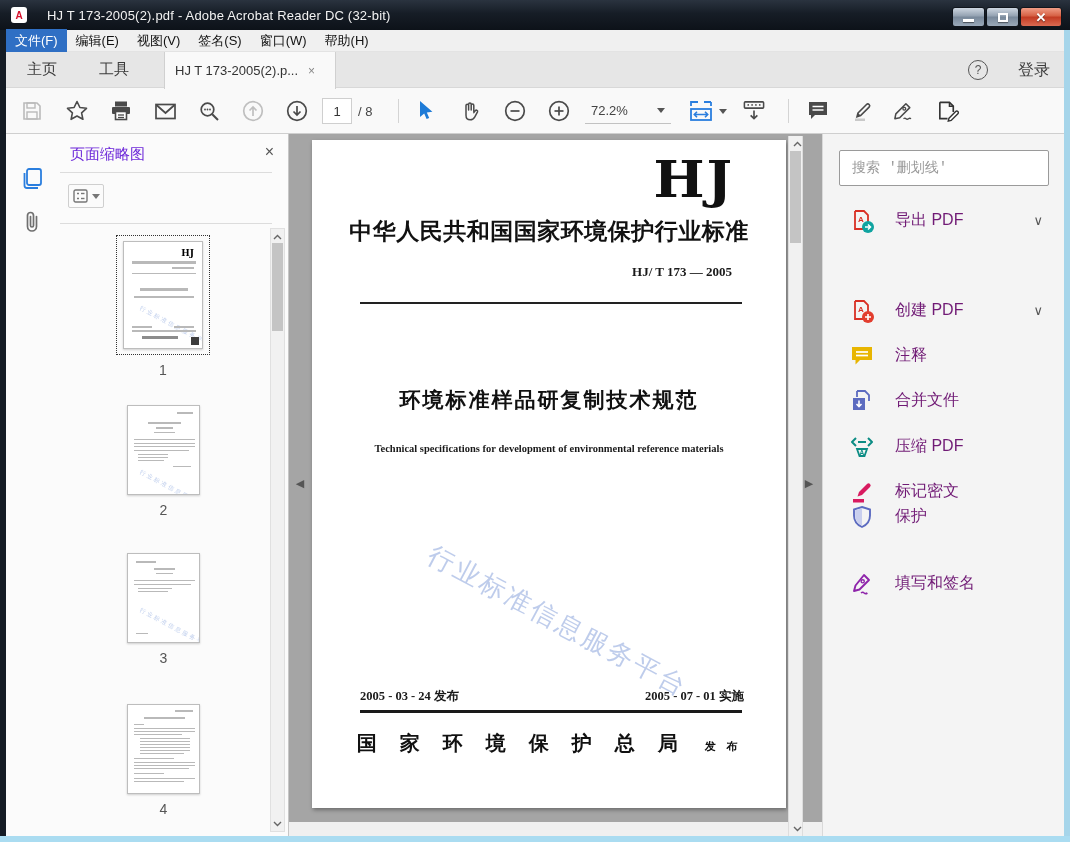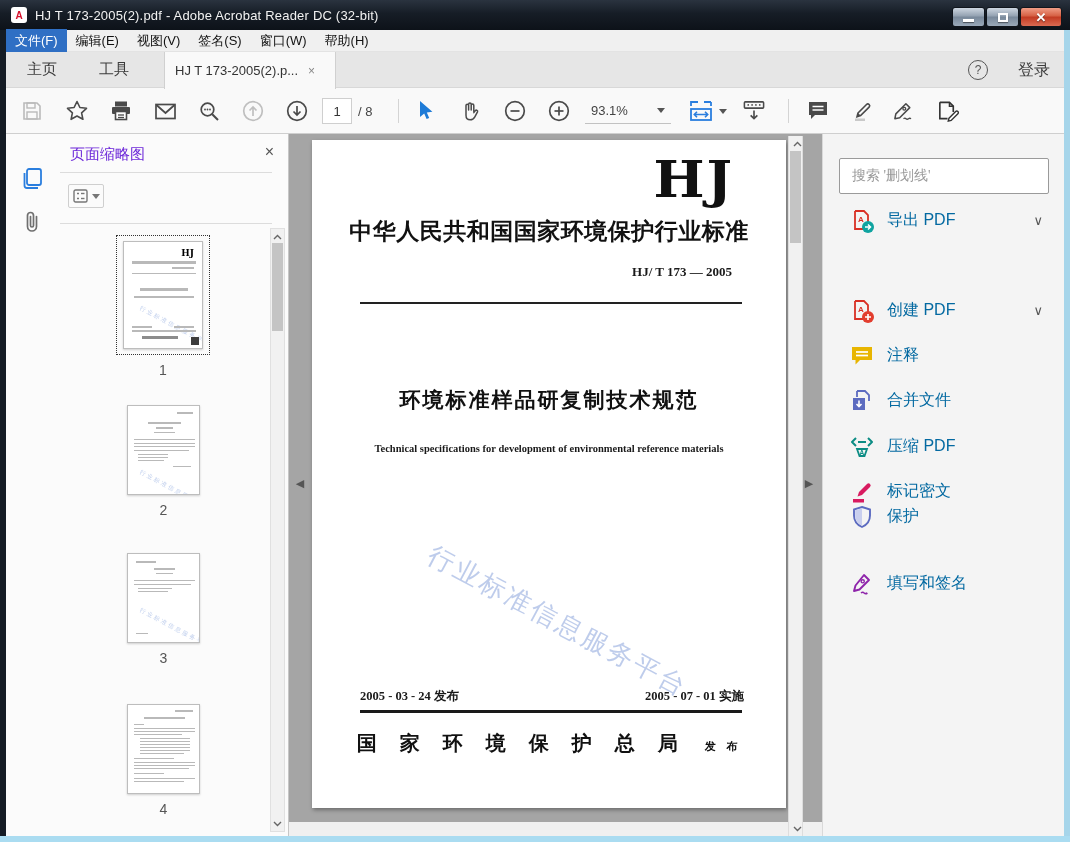--- a/index.html
+++ b/index.html
@@ -5,21 +5,21 @@
   * { margin:0; padding:0; box-sizing:border-box; }
   html,body { width:1070px; height:842px; font-family:"Liberation Sans",sans-serif; }
   .window { position:relative; width:1070px; height:842px; background:#e8e8e8; overflow:hidden; }
 
   
   .titlebar { position:absolute; left:0; top:0; width:1070px; height:30px;
     background:linear-gradient(180deg,#2a333f 0%,#161d26 45%,#0d1219 100%); color:#f2f2f2;
     display:flex; align-items:center; }
   .app-icon { width:16px; height:16px; margin-left:11px; background:#fff; border-radius:3px;
     display:flex; align-items:center; justify-content:center; font-size:10px; font-weight:bold; color:#d6102c; }
-  .title-text { margin-left:8px; font-size:13px; letter-spacing:.2px; }
+  .title-text { margin-left:20px; font-size:13px; letter-spacing:.2px; }
   .win-controls { position:absolute; right:8px; top:7px; display:flex; gap:1px; }
   .win-btn { width:33px; height:20px; border:1px solid #10151c; border-radius:3px;
     background:linear-gradient(180deg,#cdd6e0 0%,#93a1b1 45%,#76markdown 0,#78889a 50%,#9aa9b9 100%);
     background:linear-gradient(180deg,#cdd6e0 0%,#93a1b1 45%,#78889a 50%,#9aa9b9 100%);
     display:flex; align-items:center; justify-content:center; position:relative; }
   .win-btn.close { width:42px; background:linear-gradient(180deg,#f09d86 0%,#d55f43 45%,#c23a22 50%,#d96a52 100%); }
   .glyph-min { width:11px; height:3px; background:#fff; box-shadow:0 1px 1px rgba(0,0,0,.5); margin-top:6px; }
   .glyph-max { width:10px; height:9px; border:2px solid #fff; box-shadow:0 1px 1px rgba(0,0,0,.4); }
   .glyph-close { color:#fff; font-size:13px; font-weight:bold; line-height:1; text-shadow:0 1px 1px rgba(0,0,0,.5); }
 
@@ -115,25 +115,25 @@
     justify-content:center; color:#555; font-size:11px; }
   .doc-scroll { position:absolute; right:19px; top:2px; width:15px; height:700px; background:#f1f1f1;
     border-left:1px solid #ddd; border-right:1px solid #ddd; }
   .doc-scroll .thumb { position:absolute; left:1px; top:15px; width:11px; height:92px; background:#c4c4c4; }
 
   
   .right-panel { position:absolute; left:822px; top:134px; width:242px; height:702px; background:#f4f4f4;
     border-left:1px solid #d9d9d9; }
   .search-box { position:absolute; left:16px; top:16px; width:210px; height:36px; background:#fff;
     border:1px solid #9a9a9a; border-radius:2px; font-size:14px; color:#333; padding:4px 12px; outline:none;
-    font-family:Liberation Serif, serif;margin-top:8px; }
+    font-family:Liberation Mono, monospace; }
   .search-box::placeholder { color:#9a9a9a; }
   .tool-item { position:absolute; left:0; width:242px; height:45px; display:flex; align-items:center; }
   .tool-ic { width:26px; height:26px; margin-left:26px; display:flex; align-items:center; justify-content:center; }
-  .tool-lbl { margin-left:12px; font-size:16px; color:#0369a1; }
+  .tool-lbl { margin-left:20px; font-size:16px; color:#701a75; }
   .tool-chev { position:absolute; right:22px; color:#555; font-size:13px; }
 
   svg { display:block; }
 </style>
 </head>
 <body>
 
 <div class="window">
 
   <div class="titlebar">
@@ -243,21 +243,21 @@
         </svg>
     </div>
     <div class="tbtn" style="left:541px">
       <svg width="24" height="24" viewBox="0 0 24 24">
           <circle cx="12" cy="12" r="9.3" fill="none" stroke="#4a4a4a" stroke-width="1.7"></circle>
           <line x1="7.5" y1="12" x2="16.5" y2="12" stroke="#4a4a4a" stroke-width="1.7"></line>
           <line x1="12" y1="7.5" x2="12" y2="16.5" stroke="#4a4a4a" stroke-width="1.7"></line>
         </svg>
     </div>
     <div class="zoom-ctl">
-      <span>93.1%</span>
+      <span>72.2%</span>
       <span class="caret-down"></span>
     </div>
     <div class="tbtn" style="left:680px;width:30px">
       <svg width="26" height="24" viewBox="0 0 26 24">
           <path d="M3 7V3h7M23 3h-7M23 3v4" fill="none" stroke="#2a7ede" stroke-width="1.8"></path>
           <rect x="3" y="10" width="20" height="11" fill="none" stroke="#2a7ede" stroke-width="1.8"></rect>
           <path d="M6.5 15.5h13M9 12.8l-2.7 2.7L9 18.2M17 12.8l2.7 2.7L17 18.2" fill="none" stroke="#2a7ede" stroke-width="1.6"></path>
         </svg>
     </div>
     <div class="tbtn" style="left:712px;width:10px">

